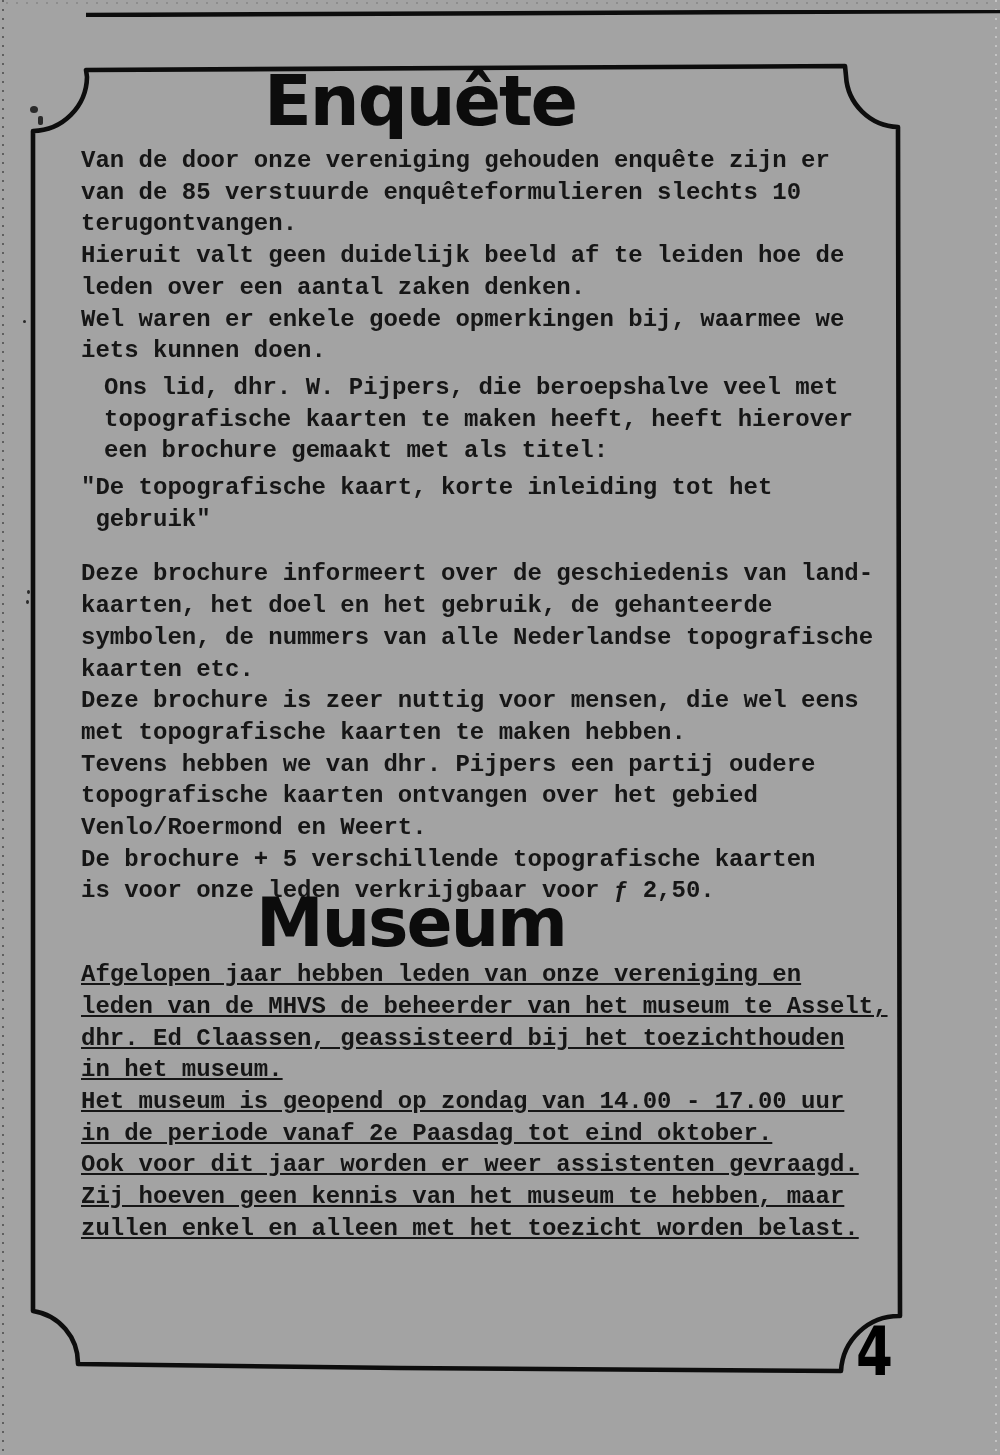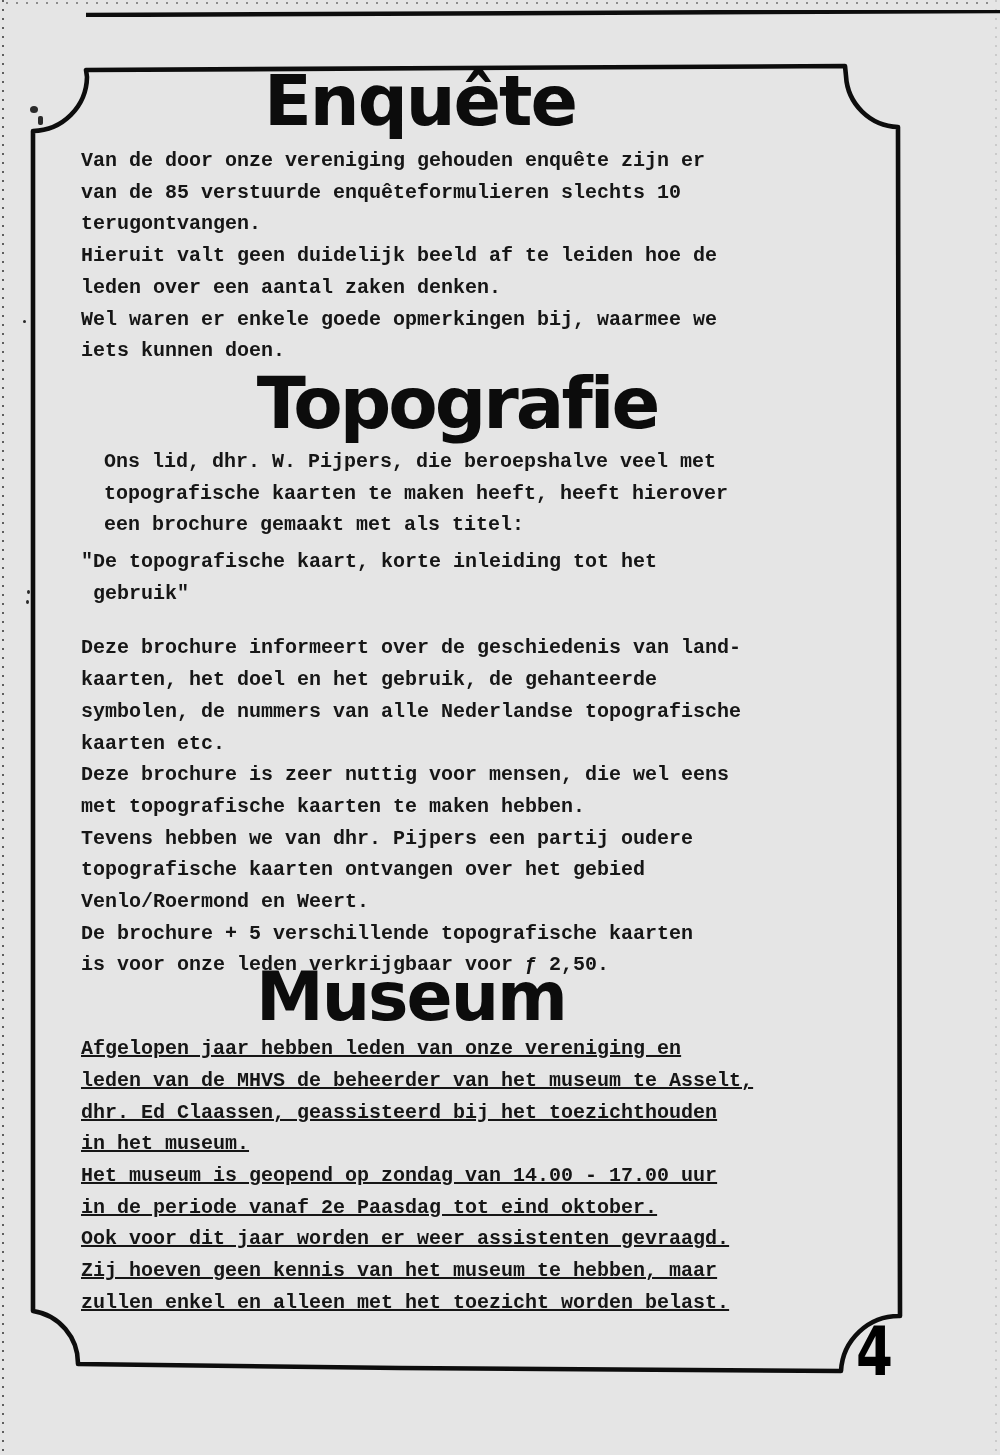--- a/index.html
+++ b/index.html
@@ -6,21 +6,21 @@
   html, body { width: 1000px; height: 1455px; }
   body {
     font-family: "Liberation Mono", monospace;
     background: #ffffff;
     position: relative;
     overflow: hidden;
   }
   .page {
     position: absolute;
     inset: 0;
-    background: #e5e5e5;
+    background: #a3a3a3;
   }
   
   .perf-v {
     position: absolute;
     top: 0;
     width: 2px;
     height: 1455px;
   }
   .perf-left  { left: 2px;  background: repeating-linear-gradient(#5f5f5f 0 2px, transparent 2px 9px); }
   .perf-right { left: 995px; background: repeating-linear-gradient(#c7c7c7 0 2px, transparent 2px 9px); opacity: .9; }
@@ -57,21 +57,21 @@
     text-align: center;
     color: #0c0c0c;
     white-space: nowrap;
   }
   .t-enquete    { font-size: 70px; line-height: 74px; letter-spacing: -2px; transform: translateX(-68px); }
   .t-topografie { font-size: 72px; line-height: 76px; letter-spacing: -3px; transform: translateX(-31px); margin-top: -2px; }
   .t-museum     { font-size: 68px; line-height: 72px; letter-spacing: -2px; transform: translateX(-80px); margin-top: -20px; padding-left: 6px; }
   .para {
     font-family: "Liberation Mono", monospace;
     font-weight: bold;
-    font-size: 20px;
+    font-size: 24px;
     line-height: 31.7px;
     letter-spacing: 0;
     white-space: pre-wrap;
     color: #161616;
   }
   .p-body1  { margin-top: 7px; }
   .p-body2a { margin-top: 5px; margin-left: 23px; }
   .p-quote  { margin-top: 5px; }
   .p-body2c { margin-top: 23px; }
   .p-body3  { margin-top: 0px; text-decoration: underline; }
@@ -135,21 +135,20 @@
     <div class="title t-enquete">Enquête</div>
 
     <div class="para p-body1">Van de door onze vereniging gehouden enquête zijn er
 van de 85 verstuurde enquêteformulieren slechts 10
 terugontvangen.
 Hieruit valt geen duidelijk beeld af te leiden hoe de
 leden over een aantal zaken denken.
 Wel waren er enkele goede opmerkingen bij, waarmee we
 iets kunnen doen.</div>
 
-    <div class="title t-topografie">Topografie</div>
 
     <div class="para p-body2a">Ons lid, dhr. W. Pijpers, die beroepshalve veel met
 topografische kaarten te maken heeft, heeft hierover
 een brochure gemaakt met als titel:</div>
 
     <div class="para p-quote">"De topografische kaart, korte inleiding tot het
  gebruik"</div>
 
     <div class="para p-body2c">Deze brochure informeert over de geschiedenis van land-
 kaarten, het doel en het gebruik, de gehanteerde

